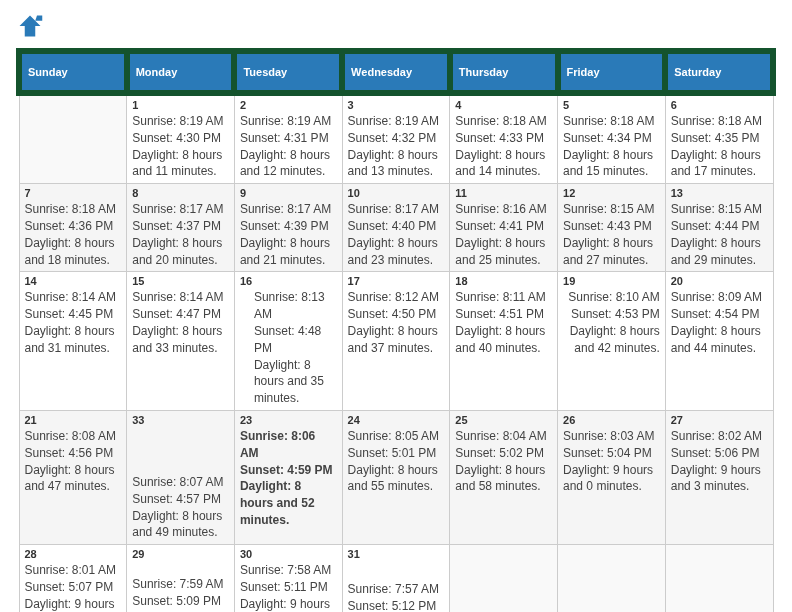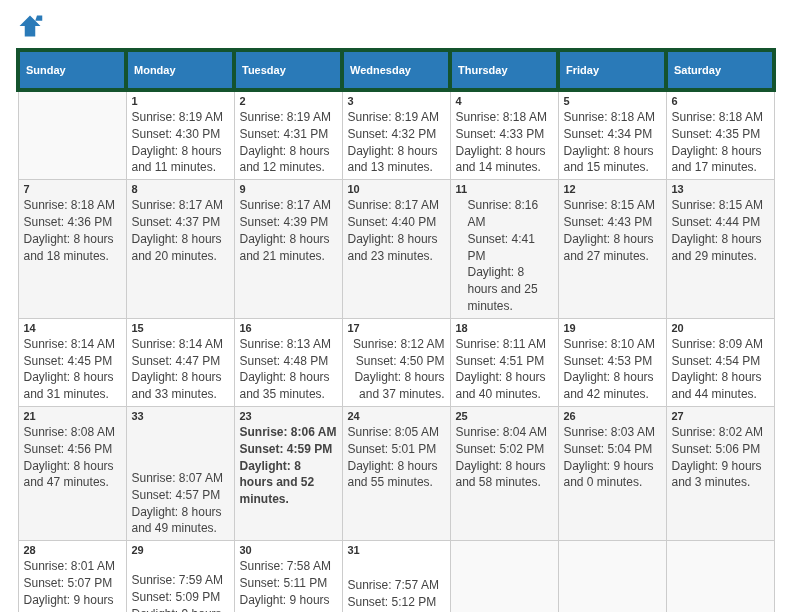--- a/index.html
+++ b/index.html
@@ -66,21 +66,21 @@
       width: 100%;
       table-layout: fixed;
     }
     .calendar thead th {
       background: #2a7ab8;
       color: #fff;
       font-size: 11px;
       font-weight: bold;
       padding: 12px 6px;
       text-align: left;
-      border: 4px solid #14532d;
+      border: 6px solid #14532d;
     }
     .calendar tbody td {
       border: 1px solid #ccc;
       vertical-align: top;
       padding: 3px 5px;
       font-size: 9px;
       color: #333;
       background: #fff;
       height: 82px;
     }
@@ -196,21 +196,21 @@
 Daylight: 8 hours and 21 minutes.</div>
           </td>
           <td>
             <span class="day-number">10</span>
             <div class="day-info" style="white-space: pre-line;">Sunrise: 8:17 AM
 Sunset: 4:40 PM
 Daylight: 8 hours and 23 minutes.</div>
           </td>
           <td>
             <span class="day-number">11</span>
-            <div class="day-info" style="white-space: pre-line; margin-left: 12px;">Sunrise: 8:16 AM
+            <div class="day-info" style="white-space: pre-line;">Sunrise: 8:16 AM
 Sunset: 4:41 PM
 Daylight: 8 hours and 25 minutes.</div>
           </td>
           <td>
             <span class="day-number">12</span>
             <div class="day-info" style="white-space: pre-line;">Sunrise: 8:15 AM
 Sunset: 4:43 PM
 Daylight: 8 hours and 27 minutes.</div>
           </td>
           <td>
@@ -228,39 +228,39 @@
 Daylight: 8 hours and 31 minutes.</div>
           </td>
           <td>
             <span class="day-number">15</span>
             <div class="day-info" style="white-space: pre-line;">Sunrise: 8:14 AM
 Sunset: 4:47 PM
 Daylight: 8 hours and 33 minutes.</div>
           </td>
           <td>
             <span class="day-number">16</span>
-            <div class="day-info" style="white-space: pre-line;">Sunrise: 8:13 AM
+            <div class="day-info" style="white-space: pre-line; margin-left: 14px;">Sunrise: 8:13 AM
 Sunset: 4:48 PM
 Daylight: 8 hours and 35 minutes.</div>
           </td>
           <td>
             <span class="day-number">17</span>
-            <div class="day-info" style="white-space: pre-line; text-align: right;">Sunrise: 8:12 AM
+            <div class="day-info" style="white-space: pre-line;">Sunrise: 8:12 AM
 Sunset: 4:50 PM
 Daylight: 8 hours and 37 minutes.</div>
           </td>
           <td>
             <span class="day-number">18</span>
             <div class="day-info" style="white-space: pre-line;">Sunrise: 8:11 AM
 Sunset: 4:51 PM
 Daylight: 8 hours and 40 minutes.</div>
           </td>
           <td>
             <span class="day-number">19</span>
-            <div class="day-info" style="white-space: pre-line;">Sunrise: 8:10 AM
+            <div class="day-info" style="white-space: pre-line; text-align: right;">Sunrise: 8:10 AM
 Sunset: 4:53 PM
 Daylight: 8 hours and 42 minutes.</div>
           </td>
           <td>
             <span class="day-number">20</span>
             <div class="day-info" style="white-space: pre-line;">Sunrise: 8:09 AM
 Sunset: 4:54 PM
 Daylight: 8 hours and 44 minutes.</div>
           </td>
         </tr>

